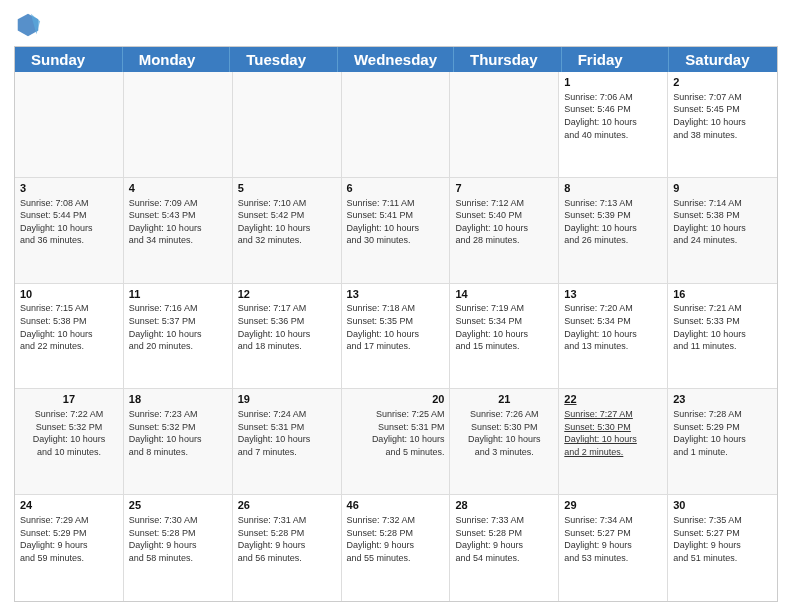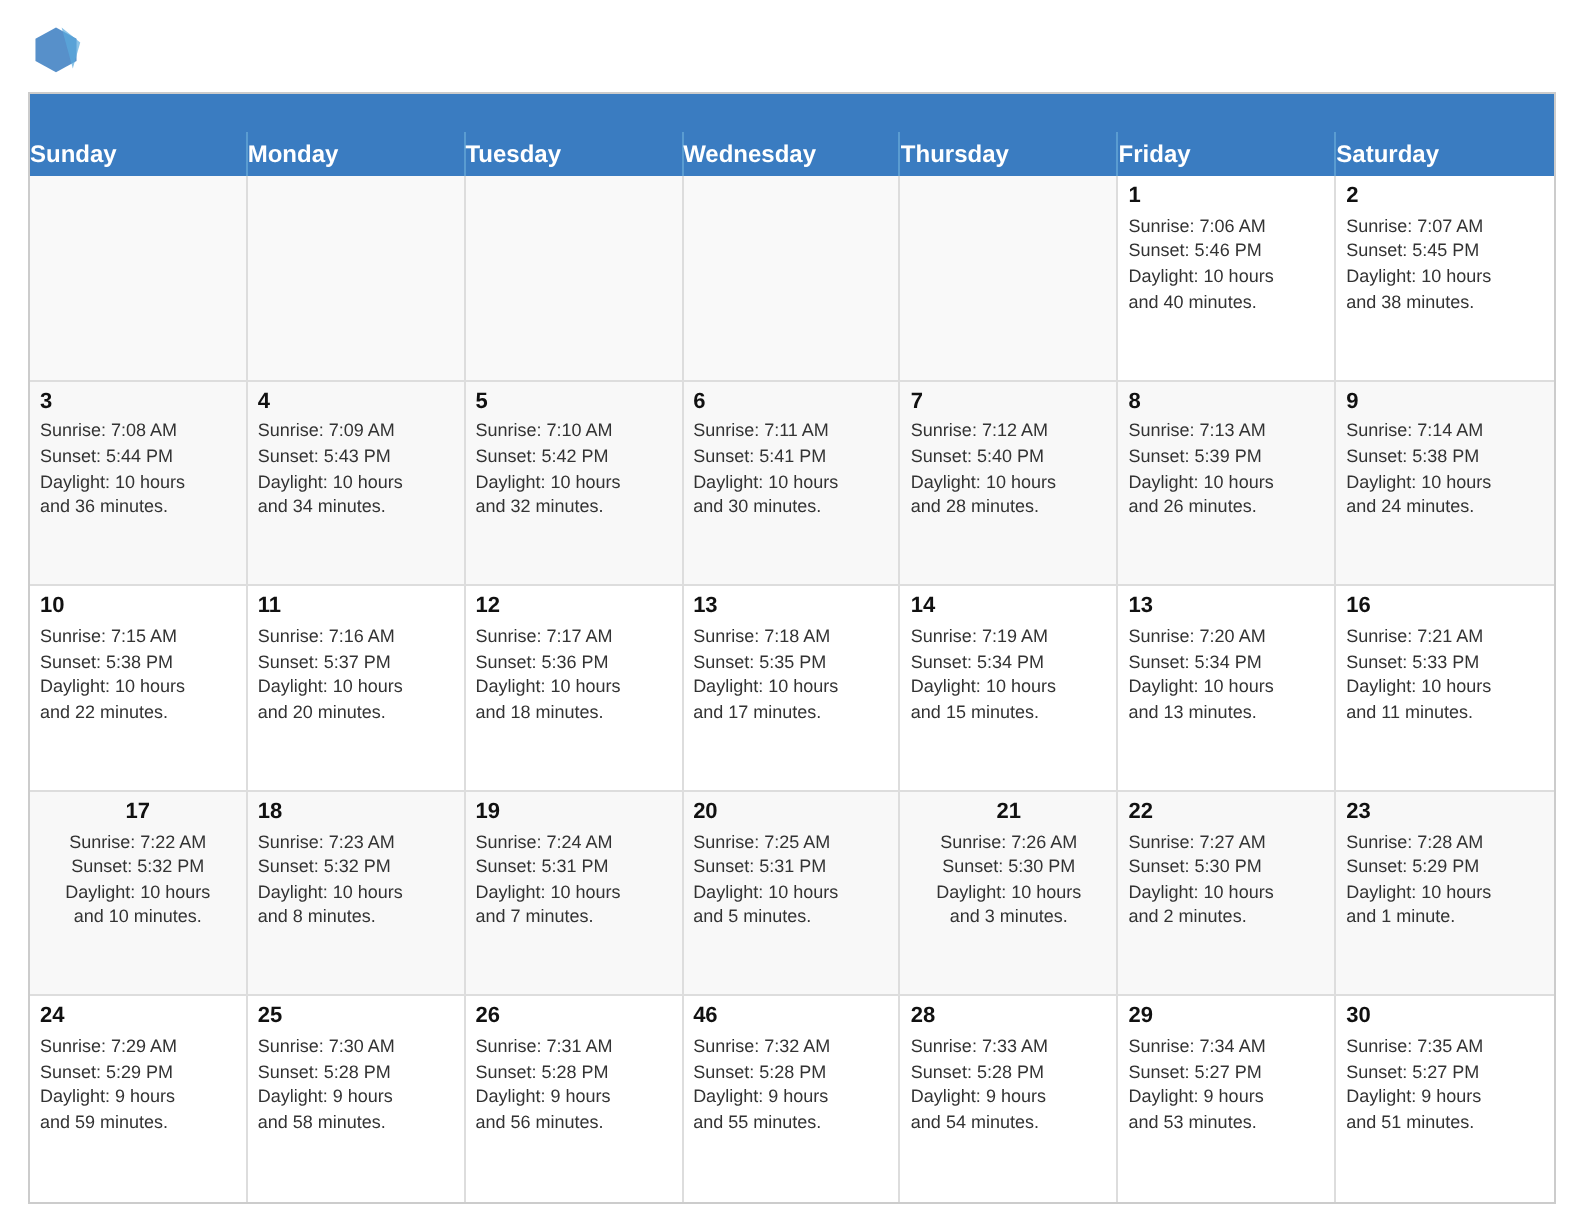--- a/index.html
+++ b/index.html
@@ -59,26 +59,25 @@
       flex-direction: column;
       border: 1px solid #ccc;
     }
     .cal-header {
       display: grid;
       grid-template-columns: repeat(7, 1fr);
       background: #3a7cc1;
     }
     .cal-header-cell {
       color: #fff;
-      font-size: 12px;
-      font-weight: bold;
-      padding: 4px 0;
+      font-size: 15px;
+      font-weight: bold;
+      padding: 4px 16px;
       text-align: left;
       border-right: 1px solid #5a9cd1;
-      margin-top: 19px;
     }
     .cal-header-cell:last-child { border-right: none; }
     .cal-body {
       flex: 1;
       display: grid;
       grid-template-rows: repeat(5, 1fr);
     }
     .cal-week {
       display: grid;
       grid-template-columns: repeat(7, 1fr);
@@ -222,29 +221,29 @@
             <div class="cell-info">Sunrise: 7:22 AM<br>Sunset: 5:32 PM<br>Daylight: 10 hours<br>and 10 minutes.</div>
           </div>
           <div class="cal-cell" style="background: rgb(248, 248, 248);">
             <span class="day-num">18</span>
             <div class="cell-info">Sunrise: 7:23 AM<br>Sunset: 5:32 PM<br>Daylight: 10 hours<br>and 8 minutes.</div>
           </div>
           <div class="cal-cell" style="background: rgb(248, 248, 248);">
             <span class="day-num">19</span>
             <div class="cell-info">Sunrise: 7:24 AM<br>Sunset: 5:31 PM<br>Daylight: 10 hours<br>and 7 minutes.</div>
           </div>
-          <div class="cal-cell" style="background: rgb(248, 248, 248);">
+          <div class="cal-cell" style="background: rgb(248, 248, 248); text-align: right;">
             <span class="day-num">20</span>
             <div class="cell-info">Sunrise: 7:25 AM<br>Sunset: 5:31 PM<br>Daylight: 10 hours<br>and 5 minutes.</div>
           </div>
           <div class="cal-cell" style="background: rgb(248, 248, 248); text-align: center;">
             <span class="day-num">21</span>
             <div class="cell-info">Sunrise: 7:26 AM<br>Sunset: 5:30 PM<br>Daylight: 10 hours<br>and 3 minutes.</div>
           </div>
-          <div class="cal-cell" style="background: rgb(248, 248, 248);">
+          <div class="cal-cell" style="background: rgb(248, 248, 248); text-decoration: underline;">
             <span class="day-num">22</span>
             <div class="cell-info">Sunrise: 7:27 AM<br>Sunset: 5:30 PM<br>Daylight: 10 hours<br>and 2 minutes.</div>
           </div>
           <div class="cal-cell" style="background: rgb(248, 248, 248);">
             <span class="day-num">23</span>
             <div class="cell-info">Sunrise: 7:28 AM<br>Sunset: 5:29 PM<br>Daylight: 10 hours<br>and 1 minute.</div>
           </div>
         </div>
         <div class="cal-week">
           <div class="cal-cell">

